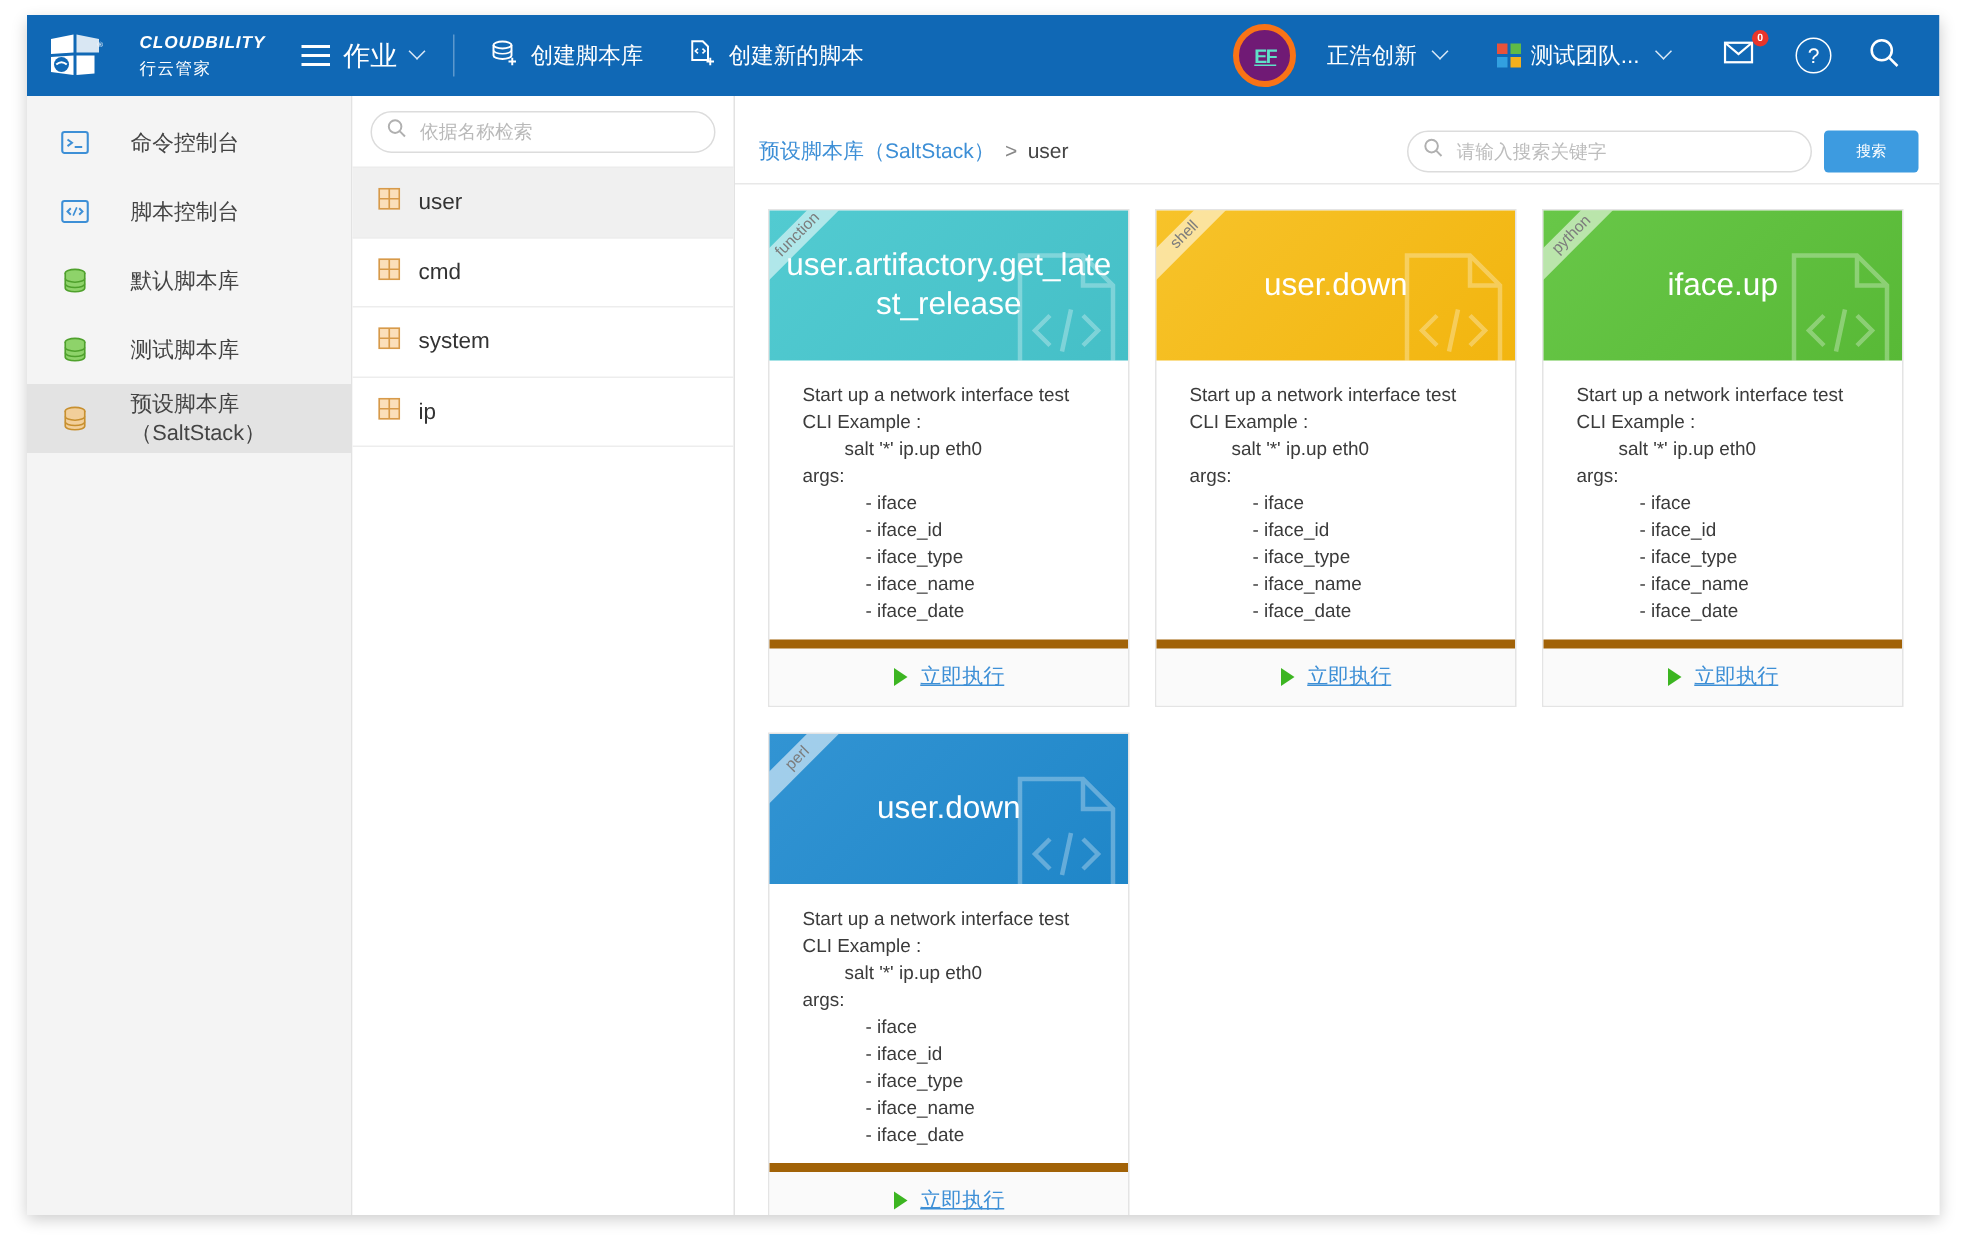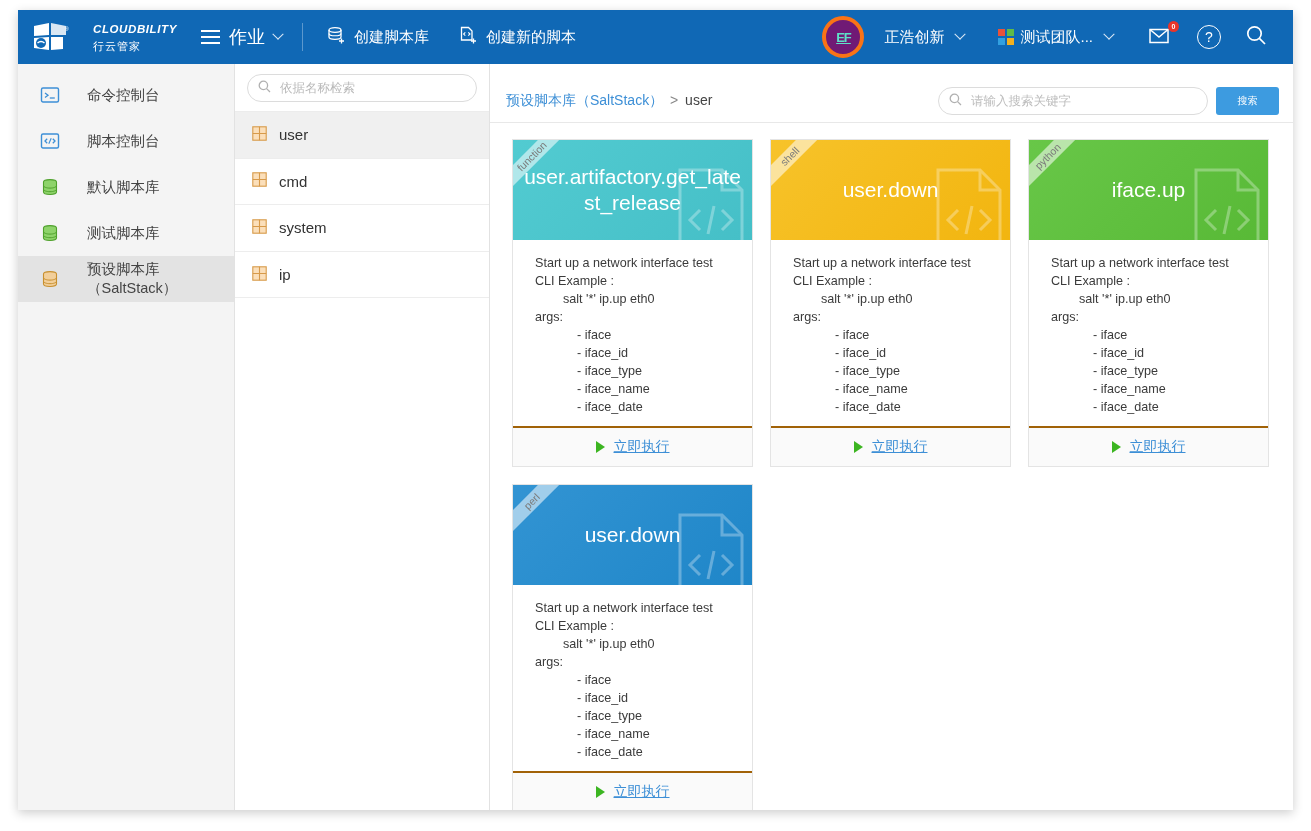--- a/index.html
+++ b/index.html
@@ -330,21 +330,21 @@
   .card-body {
     padding: 14px 10px 10px 22px;
     font-size: 12.6px;
     color: #3b3b3b;
     line-height: 18px;
     white-space: pre;
     min-height: 163px;
     box-sizing: border-box;
   }
   .card-foot {
-    border-top: 2px solid #a16207;
+    border-top: 6px solid #a16207;
     background: #fafafa;
     height: 38px;
     display: flex;
     align-items: center;
     justify-content: center;
     gap: 9px;
     cursor: pointer;
     text-align: center;
   }
   .play-tri {

